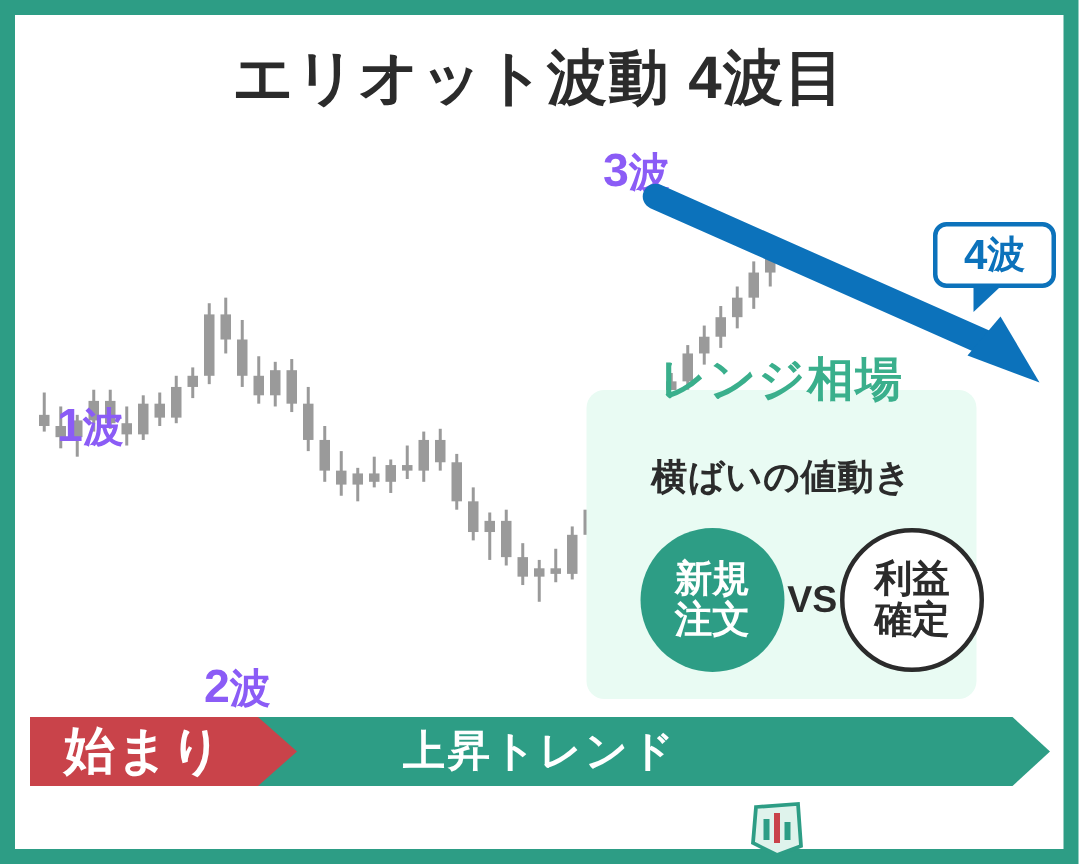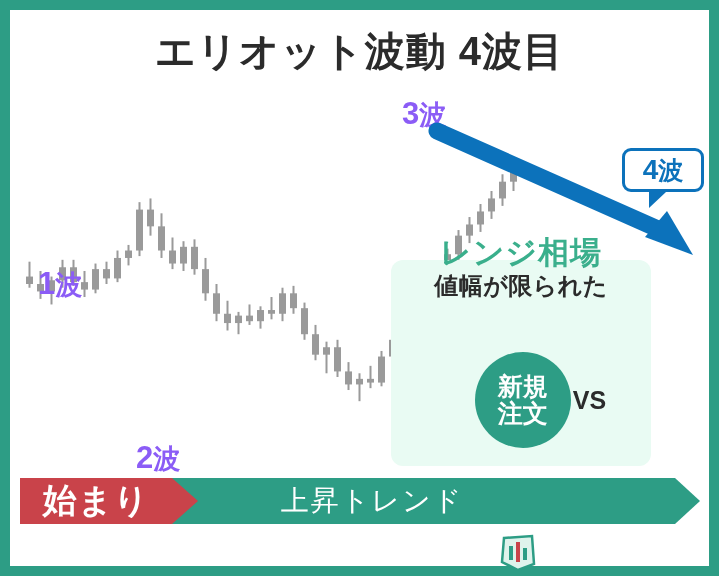--- a/index.html
+++ b/index.html
@@ -119,22 +119,22 @@
     width:699px;height:46px;
   }
   .trend-arrow{
     position:absolute;left:10px;top:0;width:680px;height:46px;
     background:#2D9D85;
     clip-path:polygon(0 0, 655px 0, 680px 23px, 655px 46px, 0 46px);
   }
   .trend-label{
     position:absolute;left:0;top:0;width:680px;height:46px;
     display:flex;align-items:center;justify-content:center;
-    color:#ffffff;font-weight:normal;font-size:28px;
-    letter-spacing:2px;white-space:nowrap;margin-left:12px;
+    color:#ffffff;font-weight:bold;font-size:28px;
+    letter-spacing:2px;white-space:nowrap;
   }
   .start-chevron{
     position:absolute;left:10px;top:0;width:178px;height:46px;
     background:#C9434A;
     clip-path:polygon(0 0, 152px 0, 178px 23px, 152px 46px, 0 46px);
   }
   .start-label{
     position:absolute;left:0;top:0;width:152px;height:46px;
     display:flex;align-items:center;justify-content:center;
     color:#ffffff;font-weight:bold;font-size:34px;
@@ -275,28 +275,32 @@
     <div class="callout">
       <div class="callout-text">
         <span class="num">4</span>
           <span>波</span>
       </div>
       <div class="callout-tail"></div>
     </div>
 
     <div class="range-box">
       <div class="range-title">レンジ相場</div>
-      <div class="range-line" id="range-line-1">値幅が限られた</div>
+      <div class="range-line" id="range-line-2">横ばいの値動き</div>
 
       <div class="circles">
         <div class="circle teal">
           <span>新規</span>
           <span>注文</span>
         </div>
         <div class="vs">VS</div>
+        <div class="circle white">
+          <span>利益</span>
+          <span>確定</span>
+        </div>
       </div>
     </div>
 
   </div>
 
   <div class="bottom-bar">
     <div class="trend-arrow"></div>
     <div class="trend-label" style="left:10px;">上昇トレンド</div>
     <div class="start-chevron"></div>
     <div class="start-label" style="left:10px;">始まり</div>

